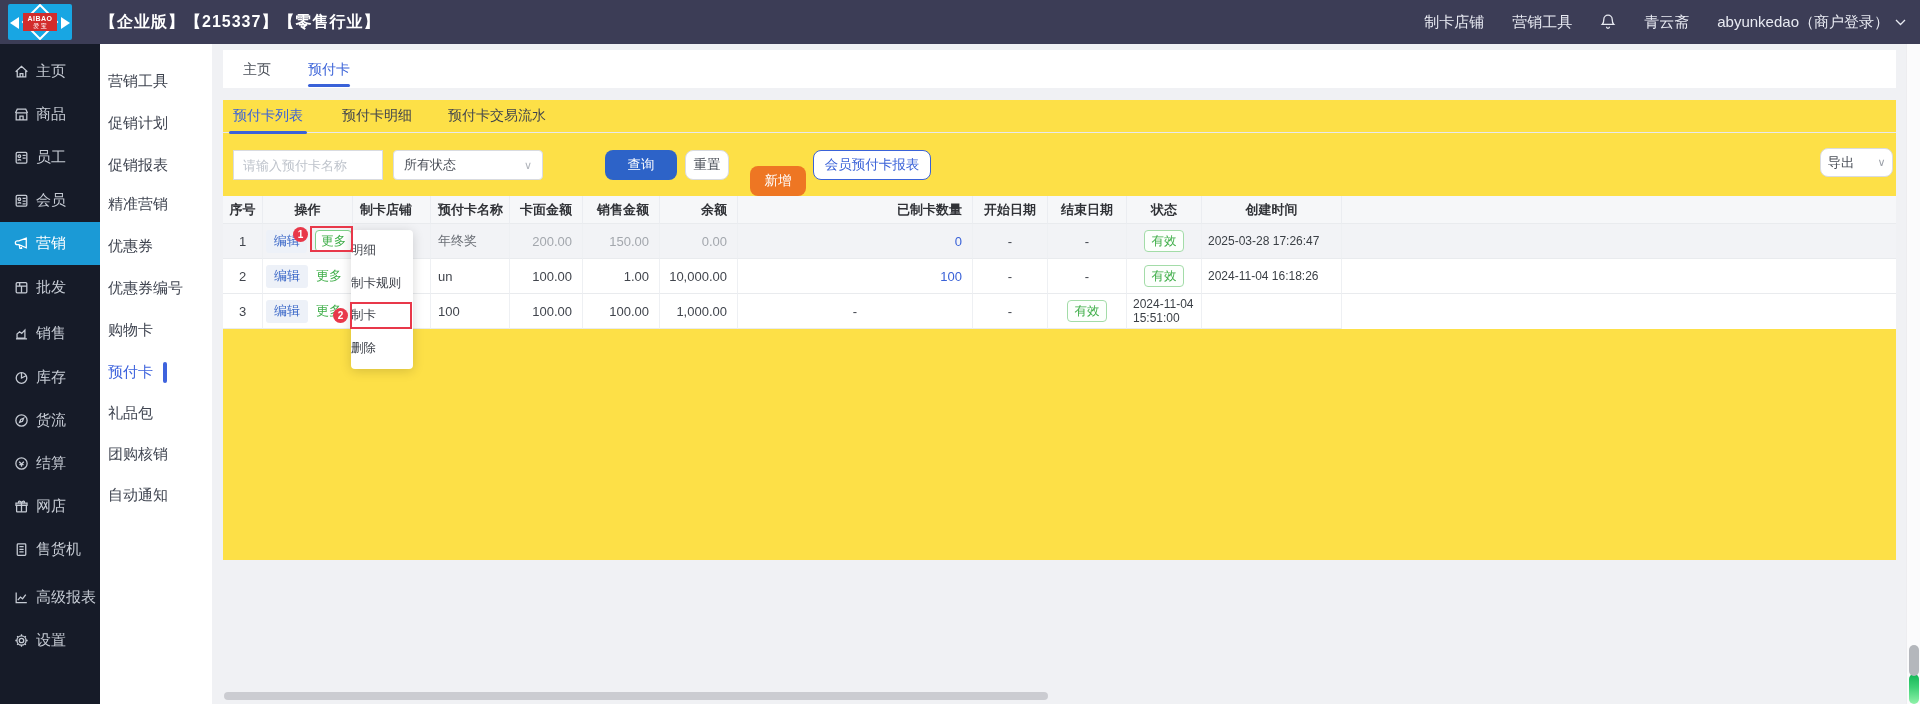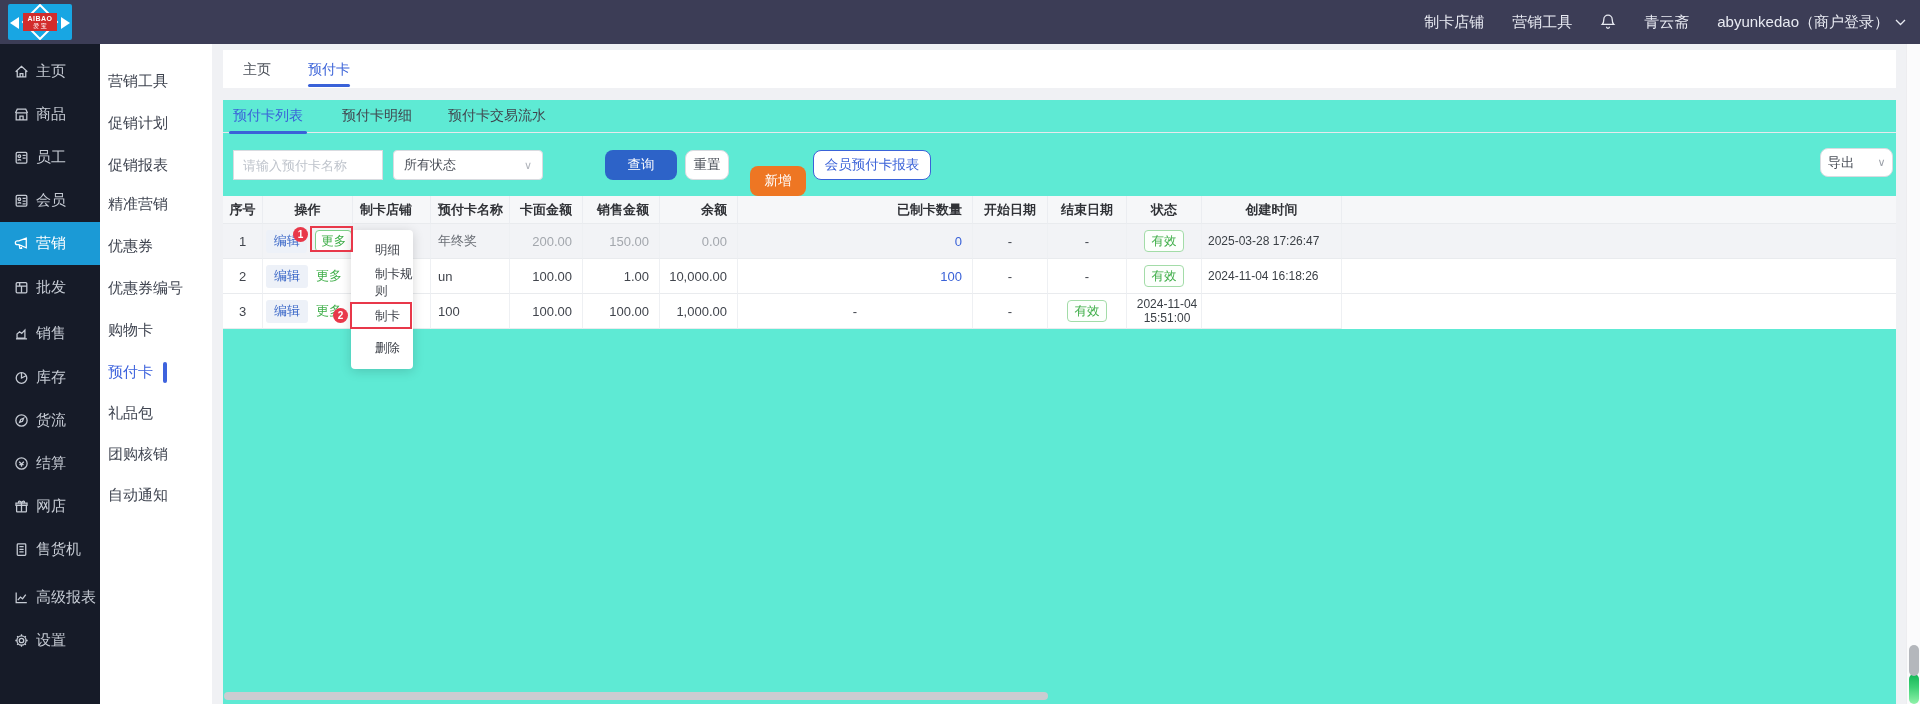--- a/index.html
+++ b/index.html
@@ -33,41 +33,41 @@
   .sub-item.active{color:#3e63dd;}
   .sub-indicator{position:absolute;left:63px;top:318px;width:4px;height:21px;border-radius:2px;background:#3e63dd;}
 
   
   .main{position:absolute;left:212px;top:44px;width:1708px;height:660px;background:#f0f1f4;}
   .tabbar{position:absolute;left:11px;top:6px;width:1673px;height:38px;background:#fff;}
   .tab{position:absolute;top:0;height:38px;line-height:38px;font-size:14px;color:#4a4f58;cursor:pointer;}
   .tab.active{color:#3a62d8;}
   .tab-underline{position:absolute;left:85px;top:34px;width:42px;height:3px;background:#3a62d8;border-radius:2px;}
 
-  .card{position:absolute;left:11px;top:56px;width:1673px;height:604px;background:#5eead4;}
+  .card{position:absolute;left:11px;top:56px;width:1673px;height:460px;background:#fde047;}
   .subtabs{position:absolute;left:0;top:0;width:100%;height:33px;border-bottom:1px solid #e7e9ed;}
   .subtab{position:absolute;top:0;height:33px;line-height:30px;font-size:14px;color:#40444d;cursor:pointer;}
   .subtab.active{color:#3a62d8;}
   .subtab-underline{position:absolute;left:6px;top:31px;width:78px;height:2.5px;background:#3a62d8;border-radius:2px;}
 
   
   .search-input{position:absolute;left:10px;top:50px;width:150px;height:30px;border:1px solid #d9dbe0;border-radius:0;padding:0 9px;font-size:13px;color:#41454d;outline:none;}
   .search-input::placeholder{color:#bfc4cc;}
   .status-select{position:absolute;left:170px;top:50px;width:150px;height:30px;border:1px solid #d9dbe0;border-radius:4px;background:#fff;font-size:13px;color:#4a4f58;display:flex;align-items:center;padding:0 10px;cursor:pointer;}
   .status-select .chev{margin-left:auto;color:#b0b4bb;font-size:11px;}
   .btn{position:absolute;top:50px;height:30px;border-radius:8px;font-size:13.5px;display:flex;align-items:center;justify-content:center;cursor:pointer;border:1px solid transparent;text-align:center;}
   .btn-query{left:382px;width:72px;background:#2d63c8;color:#fff;}
   .btn-reset{left:462px;width:44px;background:#fff;border-color:#d9dbe0;color:#4a4f58;}
   .btn-add{left:527px;width:56px;background:#ee7623;color:#fff;margin-top:16px;}
   .btn-report{left:590px;width:118px;background:#fff;border-color:#3a62d8;color:#3a62d8;}
   .btn-export{left:1597px;top:48px;width:73px;height:29px;background:#fff;border-color:#d9dbe0;color:#4a4f58;gap:23px;}
   .btn-export .chev{color:#9ca1a9;font-size:11px;}
 
   
-  .tbl{position:absolute;left:0;top:96px;width:1673px;text-align:center;}
+  .tbl{position:absolute;left:0;top:96px;width:1673px;}
   .grid{display:grid;grid-template-columns:40px 90px 78px 79px 73px 77px 78px 235px 75px 79px 75px 140px 1fr;}
   .hrow{height:28px;background:#f6f7f9;}
   .hc{font-size:13px;font-weight:700;color:#303237;display:flex;align-items:center;border-right:1px solid #ebedf1;border-bottom:1px solid #e9ebee;}
   .trow{height:35px;background:#fff;}
   .trow.hover{background:#f2f3f6;}
   .c{font-size:13px;color:#41454d;display:flex;align-items:center;border-right:1px solid #eef0f3;border-bottom:1px solid #e9ebee;}
   .ctr{justify-content:center;}
   .rgt{justify-content:flex-end;padding-right:10px;}
   .lft{padding-left:7px;}
   .grid > :nth-child(13){border-right:none;}
@@ -76,21 +76,21 @@
   .blue-link{color:#3a62d8;cursor:pointer;}
   .ops{gap:8px;padding-left:3px;}
   .edit-pill{width:42px;height:23px;background:#edf1f8;border-radius:3px;color:#3b68c8;font-size:13px;display:flex;align-items:center;justify-content:center;cursor:pointer;}
   .more-link{color:#3fae49;font-size:13px;cursor:pointer;}
   .more-btn{width:37px;height:22px;border:1px solid #7fd08a;border-radius:4px;color:#3fae49;font-size:12.5px;display:flex;align-items:center;justify-content:center;background:#fff;cursor:pointer;}
   .status-pill{width:40px;height:22px;border:1px solid #a3dca8;border-radius:4px;color:#3fae49;font-size:12.5px;display:flex;align-items:center;justify-content:center;background:#fcfffc;}
   .ts{font-size:12px;color:#3a3f45;padding-left:6px;}
 
   
   .more-menu{position:absolute;left:128px;top:130px;width:62px;height:139px;background:#fff;border-radius:4px;box-shadow:0 2px 12px rgba(0,0,0,.16);z-index:5;display:flex;flex-direction:column;padding:4px 0;}
-  .menu-item{flex:1;display:flex;align-items:center;padding-left:24px;font-size:12.5px;color:#3b3f47;cursor:pointer;}
+  .menu-item{flex:1;display:flex;align-items:center;padding-left:0;font-size:12.5px;color:#3b3f47;cursor:pointer;}
 
   
   .anno-box{position:absolute;border:2px solid #e8384a;z-index:7;}
   .anno-badge{position:absolute;width:15px;height:15px;border-radius:50%;background:#e8384a;color:#fff;font-size:10px;font-weight:bold;display:flex;align-items:center;justify-content:center;z-index:8;}
 
   
   .h-scroll-thumb{position:absolute;left:1px;top:592px;width:824px;height:8px;background:#cbccd1;border-radius:4px;z-index:9;cursor:pointer;}
   .v-scroll{position:absolute;left:1906px;top:44px;width:14px;height:660px;background:#fbfbfc;border-left:1px solid #ededf0;z-index:25;}
   .v-thumb{position:absolute;left:1.5px;top:601px;width:10px;height:31px;background:#b4b7bc;border-radius:5px;cursor:pointer;}
   .v-green{position:absolute;left:1.5px;top:630px;width:10px;height:30px;border-radius:5px;background:linear-gradient(180deg,#13b656 0%,#3ed176 45%,#90f2a9 100%);}
@@ -103,20 +103,21 @@
   <div class="topbar">
     <div class="logo">
       <div class="diamond"></div>
       <div class="tri-l"></div>
       <div class="tri-r"></div>
       <div class="redbox">
         <span class="en">AIBAO</span>
         <span class="cn">爱 宝</span>
       </div>
     </div>
+    <div class="page-title">【企业版】【215337】【零售行业】</div>
     <div class="topbar-right">
       <span class="item">制卡店铺</span>
       <span class="item">营销工具</span>
       <span class="item">
         <svg class="bell" viewBox="0 0 16 18" fill="none" stroke="#e8eaf2" stroke-width="1.3">
           <path d="M8 2.2a4.2 4.2 0 0 1 4.2 4.2c0 3.4 1 4.4 1.6 5H2.2c.6-.6 1.6-1.6 1.6-5A4.2 4.2 0 0 1 8 2.2z"></path>
           <path d="M6.5 13.8a1.5 1.5 0 0 0 3 0"></path>
         </svg>
       </span>
       <span class="item">青云斋</span>

